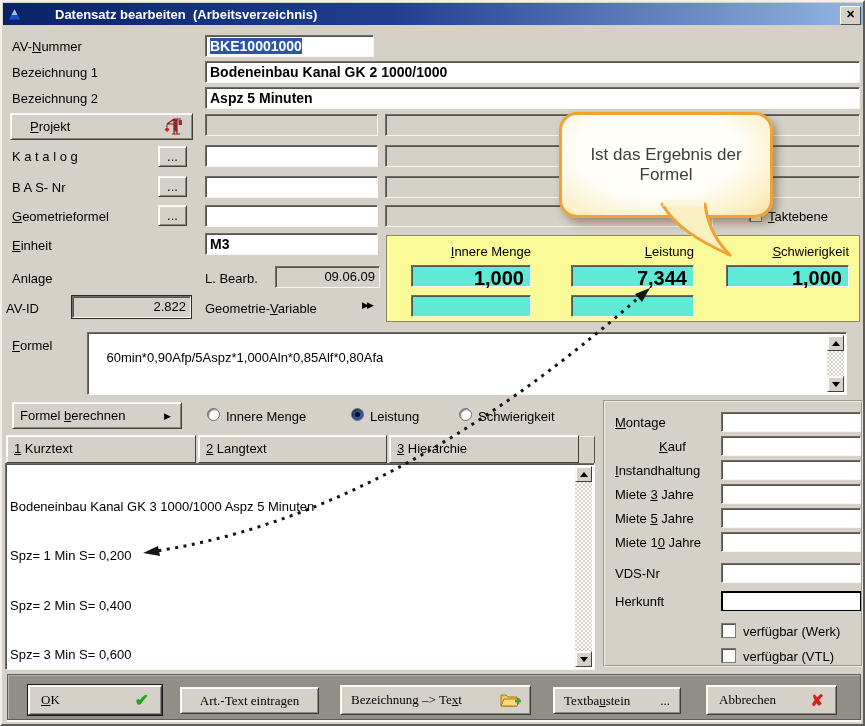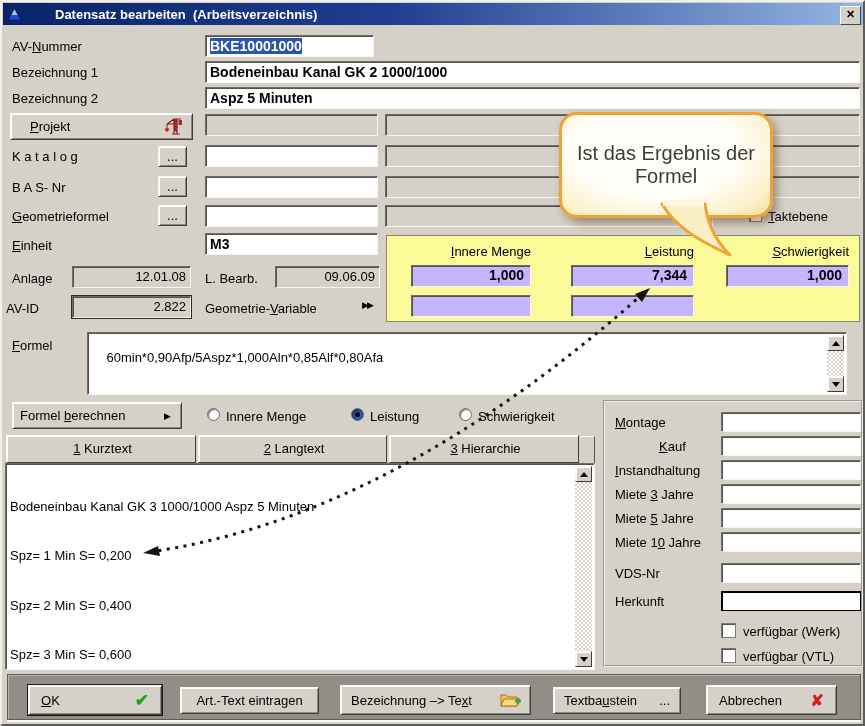--- a/index.html
+++ b/index.html
@@ -21,49 +21,49 @@
   .gray{background:#D5D1C9;}
   .boldv{font-weight:bold;font-size:14px;}
   .num{text-align:right;}
   .btn{position:absolute;background:#D5D1C9;border:1px solid;border-color:#F8F6EE #403E38 #403E38 #F8F6EE;
     box-shadow:inset 1px 1px 0 #FFFFFF,inset -1px -1px 0 #8A8880;box-sizing:border-box;
     display:flex;align-items:center;white-space:pre;cursor:default;}
   .btn.default{box-shadow:0 0 0 1px #1A1A1A,inset 1px 1px 0 #FFFFFF,inset -1px -1px 0 #8A8880;}
   .yellowpanel{position:absolute;left:384px;top:233px;width:474px;height:87px;background:#FAFA99;
     border:1px solid #8A8866;box-sizing:border-box;}
   .ylbl{position:absolute;text-align:right;white-space:pre;}
-  .yfield{position:absolute;background:#c4b5fd;border:1px solid;border-color:#6E6C66 #F8F6EE #F8F6EE #6E6C66;
-    box-shadow:inset 1px 1px 0 #55534D;box-sizing:border-box;font-weight:bold;font-size:14px;
+  .yfield{position:absolute;background:#5eead4;border:1px solid;border-color:#6E6C66 #F8F6EE #F8F6EE #6E6C66;
+    box-shadow:inset 1px 1px 0 #55534D;box-sizing:border-box;font-weight:bold;font-size:20px;
     text-align:right;padding:1px 6px 0 2px;}
   .checkbox{position:absolute;width:13px;height:13px;background:#fff;border:1px solid #7A786F;
     box-shadow:inset 1px 1px 0 #55534D;box-sizing:border-box;}
   .radio{position:absolute;width:13px;height:13px;border-radius:50%;background:#fff;
     border:1px solid #6E6C66;box-shadow:inset 1px 1px 1px rgba(0,0,0,.55);box-sizing:border-box;}
   .radio.sel::after{content:"";display:block;width:5px;height:5px;border-radius:50%;background:#000;margin:3px 0 0 3px;}
   .tab{position:absolute;background:#D5D1C9;border:1px solid;border-color:#F8F6EE #403E38 #403E38 #F8F6EE;
-    box-shadow:inset 1px 1px 0 #FFFFFF;box-sizing:border-box;padding:5px 4px 0 7px;white-space:pre;text-align:center;}
+    box-shadow:inset 1px 1px 0 #FFFFFF;box-sizing:border-box;padding:5px 4px 0 7px;white-space:pre;}
   .groupbox{position:absolute;left:601px;top:398px;width:260px;height:267px;
     border:2px groove #EDEBE3;box-sizing:border-box;}
   .sbar{position:absolute;top:2px;bottom:2px;right:2px;width:17px;
     background-image:linear-gradient(45deg,#D5D1C9 25%,transparent 25%,transparent 75%,#D5D1C9 75%),
       linear-gradient(45deg,#D5D1C9 25%,transparent 25%,transparent 75%,#D5D1C9 75%);
     background-color:#FFFFFF;background-size:4px 4px;background-position:0 0,2px 2px;}
   .sbtn{position:absolute;left:0;width:17px;height:16px;background:#D5D1C9;
     border:1px solid;border-color:#F8F6EE #403E38 #403E38 #F8F6EE;box-shadow:inset 1px 1px 0 #FFFFFF;
     box-sizing:border-box;display:flex;align-items:center;justify-content:center;}
   .tri-up{width:0;height:0;border-left:4px solid transparent;border-right:4px solid transparent;border-bottom:5px solid #000;}
   .tri-dn{width:0;height:0;border-left:4px solid transparent;border-right:4px solid transparent;border-top:5px solid #000;}
   .footerbar{position:absolute;left:5px;top:672px;width:854px;height:46px;background:#908E86;
-    border:1px solid #5E5C56;box-shadow:inset 1px 1px 0 #B5B3AB,0 2px 0 rgba(255,255,255,.85);box-sizing:border-box;}
+    border:1px solid #5E5C56;box-shadow:inset 1px 1px 0 #B5B3AB,0 2px 0 rgba(255,255,255,.85);box-sizing:border-box;font-family:Liberation Serif, serif;}
   .txtline{white-space:pre;height:19.4px;line-height:19.4px;}
   .callout{position:absolute;left:557px;top:110px;width:214px;height:106px;border-radius:18px;
     border:3px solid #EFA335;background:radial-gradient(ellipse at 45% 35%,#FFFEF9 50%,#FCF0C8 82%,#F7DF9E 100%);
     box-shadow:4px 5px 8px rgba(80,60,10,.45);box-sizing:border-box;z-index:60;
     display:flex;flex-direction:column;align-items:center;justify-content:center;
-    font-size:20px;color:#3C3C3C;}
+    font-size:17px;color:#3C3C3C;}
   .tailsvg{position:absolute;left:645px;top:198px;z-index:61;}
   .arrowsvg{position:absolute;left:0;top:0;z-index:50;pointer-events:none;}
   .kosten-lbl{position:absolute;left:10px;white-space:pre;}
   .kosten-field{position:absolute;left:116px;width:140px;height:20px;background:#fff;
     border:1px solid;border-color:#6E6C66 #F8F6EE #F8F6EE #6E6C66;box-shadow:inset 1px 1px 0 #55534D;box-sizing:border-box;}
   .kosten-field.dark{border:1px solid #000;box-shadow:inset 1px 1px 0 #000;}
   .sel{background:#2B55A8;color:#fff;}
 </style>
 </head>
 <body>
@@ -127,21 +127,20 @@
     <div class="ylbl" style="left:180px;top:8px;width:127px;"><u>L</u>eistung</div>
     <div class="ylbl" style="left:335px;top:8px;width:127px;"><u>S</u>chwierigkeit</div>
     <div class="yfield" style="left:24px;top:29px;width:120px;height:22px;">1,000</div>
     <div class="yfield" style="left:184px;top:29px;width:123px;height:22px;">7,344</div>
     <div class="yfield" style="left:339px;top:29px;width:123px;height:22px;">1,000</div>
     <div class="yfield" style="left:24px;top:59px;width:120px;height:22px;"></div>
     <div class="yfield" style="left:184px;top:59px;width:123px;height:22px;"></div>
   </div>
 
   <div class="lbl" style="left:10px;top:269px;">Anlage</div>
-  <div class="field gray num" style="left:70px;top:264px;width:119px;height:22px;">12.01.08</div>
   <div class="lbl" style="left:203px;top:269px;">L. Bearb.</div>
   <div class="field gray num" style="left:273px;top:264px;width:105px;height:22px;">09.06.09</div>
 
   <div class="lbl" style="left:4px;top:299px;">AV-ID</div>
   <div class="field gray num" style="left:70px;top:294px;width:119px;height:22px;outline:1px solid #2B2B2B;">2.822</div>
   <div class="lbl" style="left:203px;top:299px;">Geometrie-<u>V</u>ariable</div>
   <div class="lbl" style="left:360px;top:298px;font-size:9px;letter-spacing:-2px;">▶▶</div>
 
   <div class="lbl" style="left:10px;top:336px;"><u>F</u>ormel</div>
   <div class="field" style="left:85px;top:330px;width:760px;height:63px;padding-right:22px;">

